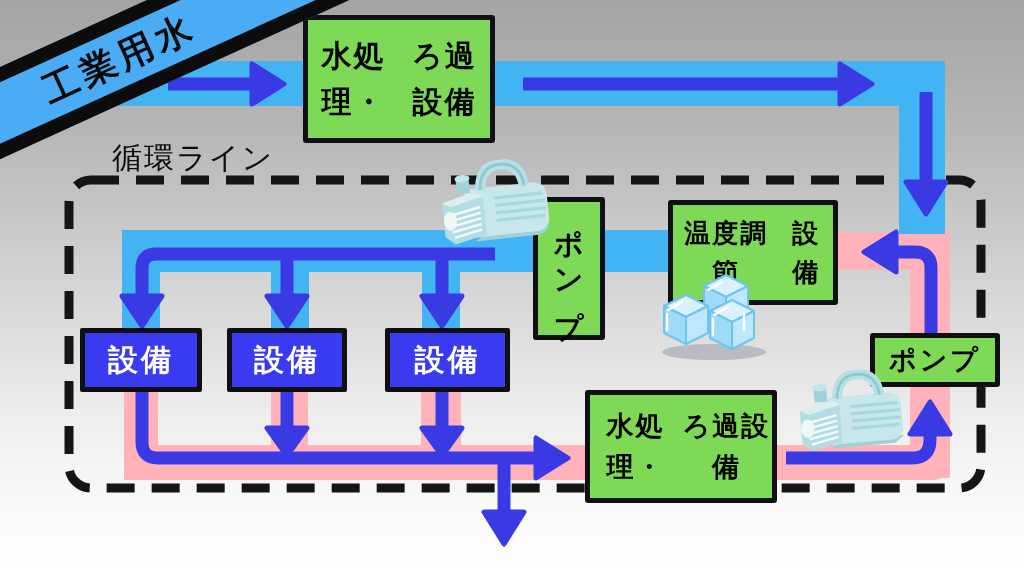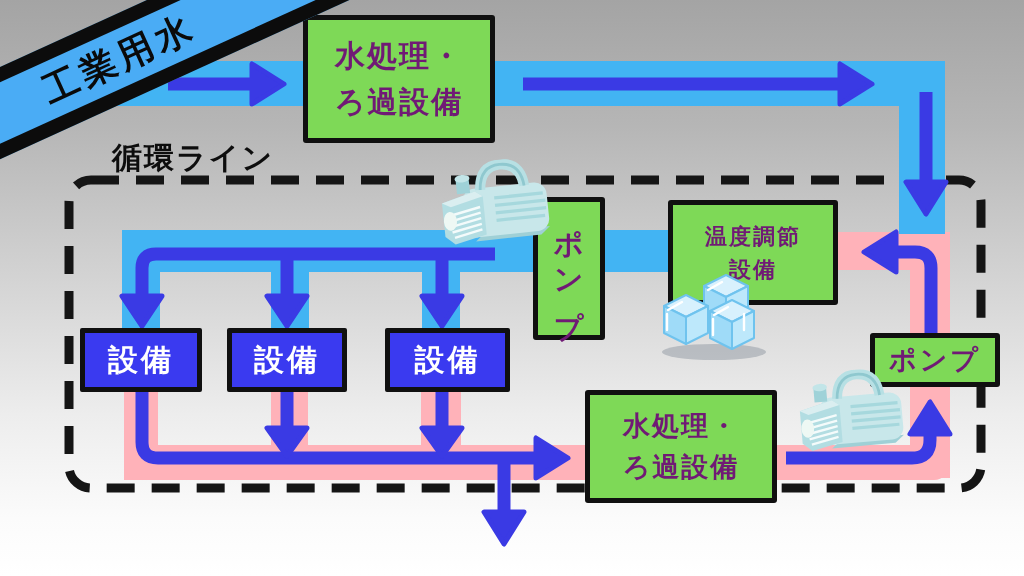--- a/index.html
+++ b/index.html
@@ -13,31 +13,31 @@
   .arrow-layer { z-index:4; }
   .icon-layer { z-index:6; }
 
   .band { position:absolute; }
   .cold { background: var(--flow-cold); z-index:3; }
   .warm { background: var(--flow-warm); z-index:2; }
 
   .gbox {
     position:absolute; z-index:5; box-sizing:border-box;
     background: var(--box-green); border:5px solid #101010; border-radius:3px;
-    display:flex; flex-direction:column; align-items:center; justify-content:center;
-    color:#701a75; font-weight:900; text-align:center;
+    display:flex; flex-direction:row; align-items:center; justify-content:center;
+    color:#000000; font-weight:900; text-align:center;
   }
   .gbox .ln { display:block; }
   .eqbox {
     position:absolute; z-index:5; box-sizing:border-box;
     background: var(--box-blue); border:5px solid #101010; border-radius:2px;
     display:flex; align-items:center; justify-content:center;
     color:#ffffff; font-weight:900; font-size:30px; letter-spacing:3px;
   }
-  .plain-label { position:absolute; z-index:7; color:#0d0d0d; font-weight:700; }
+  .plain-label { position:absolute; z-index:7; color:#0d0d0d; font-weight:400; }
 
   .ribbon {
     position:absolute; left:-70px; top:103px; width:520px; height:56px; z-index:7;
     background: var(--ribbon-blue);
     border-top:14px solid #0c0c0c; border-bottom:14px solid #0c0c0c;
     transform: rotate(-24.5deg); transform-origin:0 50%;
     display:flex; align-items:center; padding-left:126px; box-sizing:content-box;
   }
   .ribbon-text { font-size:36px; font-weight:900; letter-spacing:5px; color:#0a0a0a; white-space:nowrap; }
 
@@ -99,21 +99,21 @@
       <path d="M 484 512 L 524 512 L 504 544 Z"></path>
       <path d="M 910 434 L 950 434 L 930 402 Z"></path>
     </g>
   </svg>
 
   <div class="gbox" style="left:303px; top:15px; width:192px; height:128px; font-size:30px; letter-spacing:2px; line-height:1.55;">
     <span class="ln">水処理・</span>
     <span class="ln">ろ過設備</span>
   </div>
 
-  <div class="gbox" style="left:668px; top:200px; width:170px; height:105px; font-size:22px; letter-spacing:2px; line-height:1.5;">
+  <div class="gbox" style="left:668px; top:200px; width:170px; height:105px; font-size:26px; letter-spacing:2px; line-height:1.5;">
     <span class="ln">温度調節</span>
     <span class="ln">設備</span>
   </div>
 
   <div class="gbox" style="left:533px; top:197px; width:72px; height:143px;">
     <span class="vertical-text">ポンプ</span>
   </div>
 
   <div class="gbox" style="left:870px; top:333px; width:130px; height:54px; font-size:27px; letter-spacing:3px;">
     <span>ポンプ</span>

